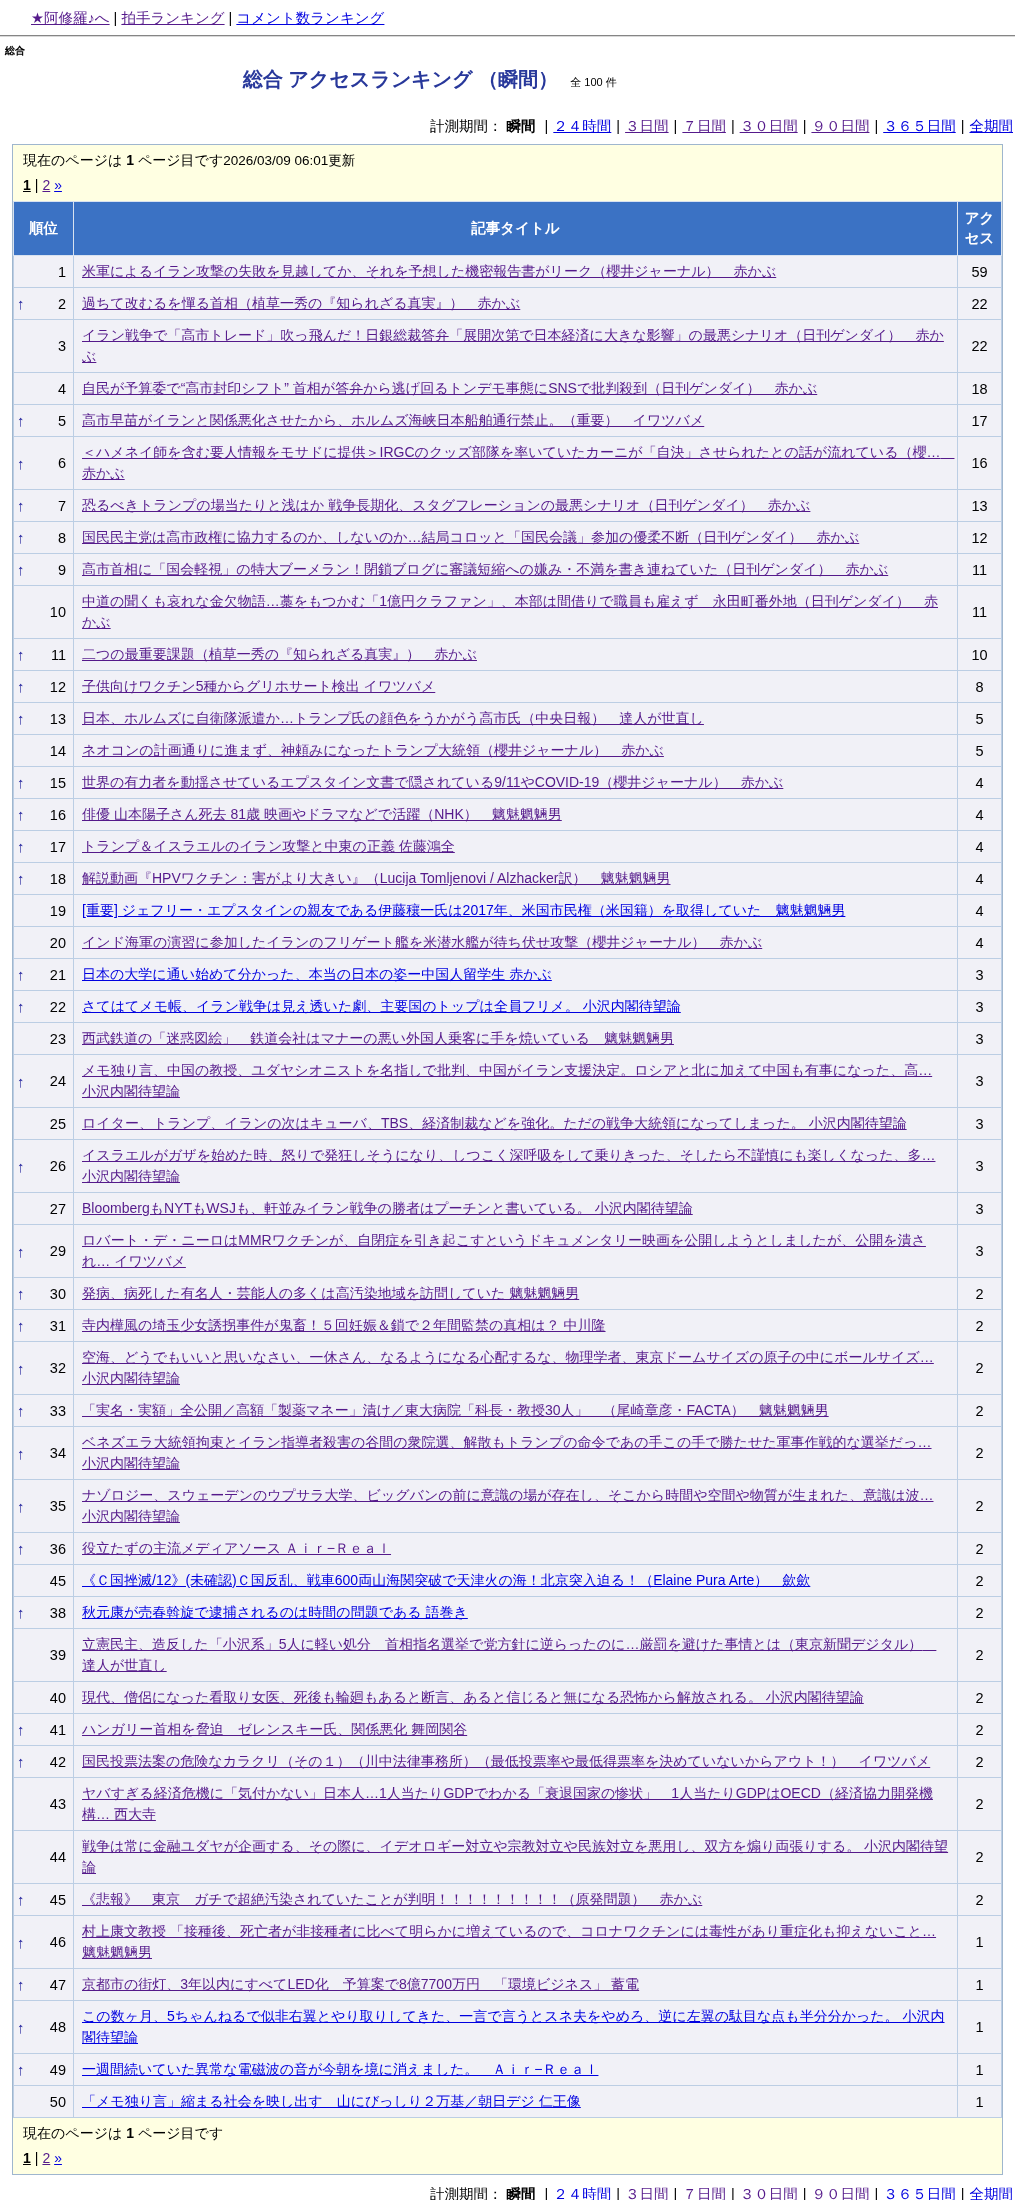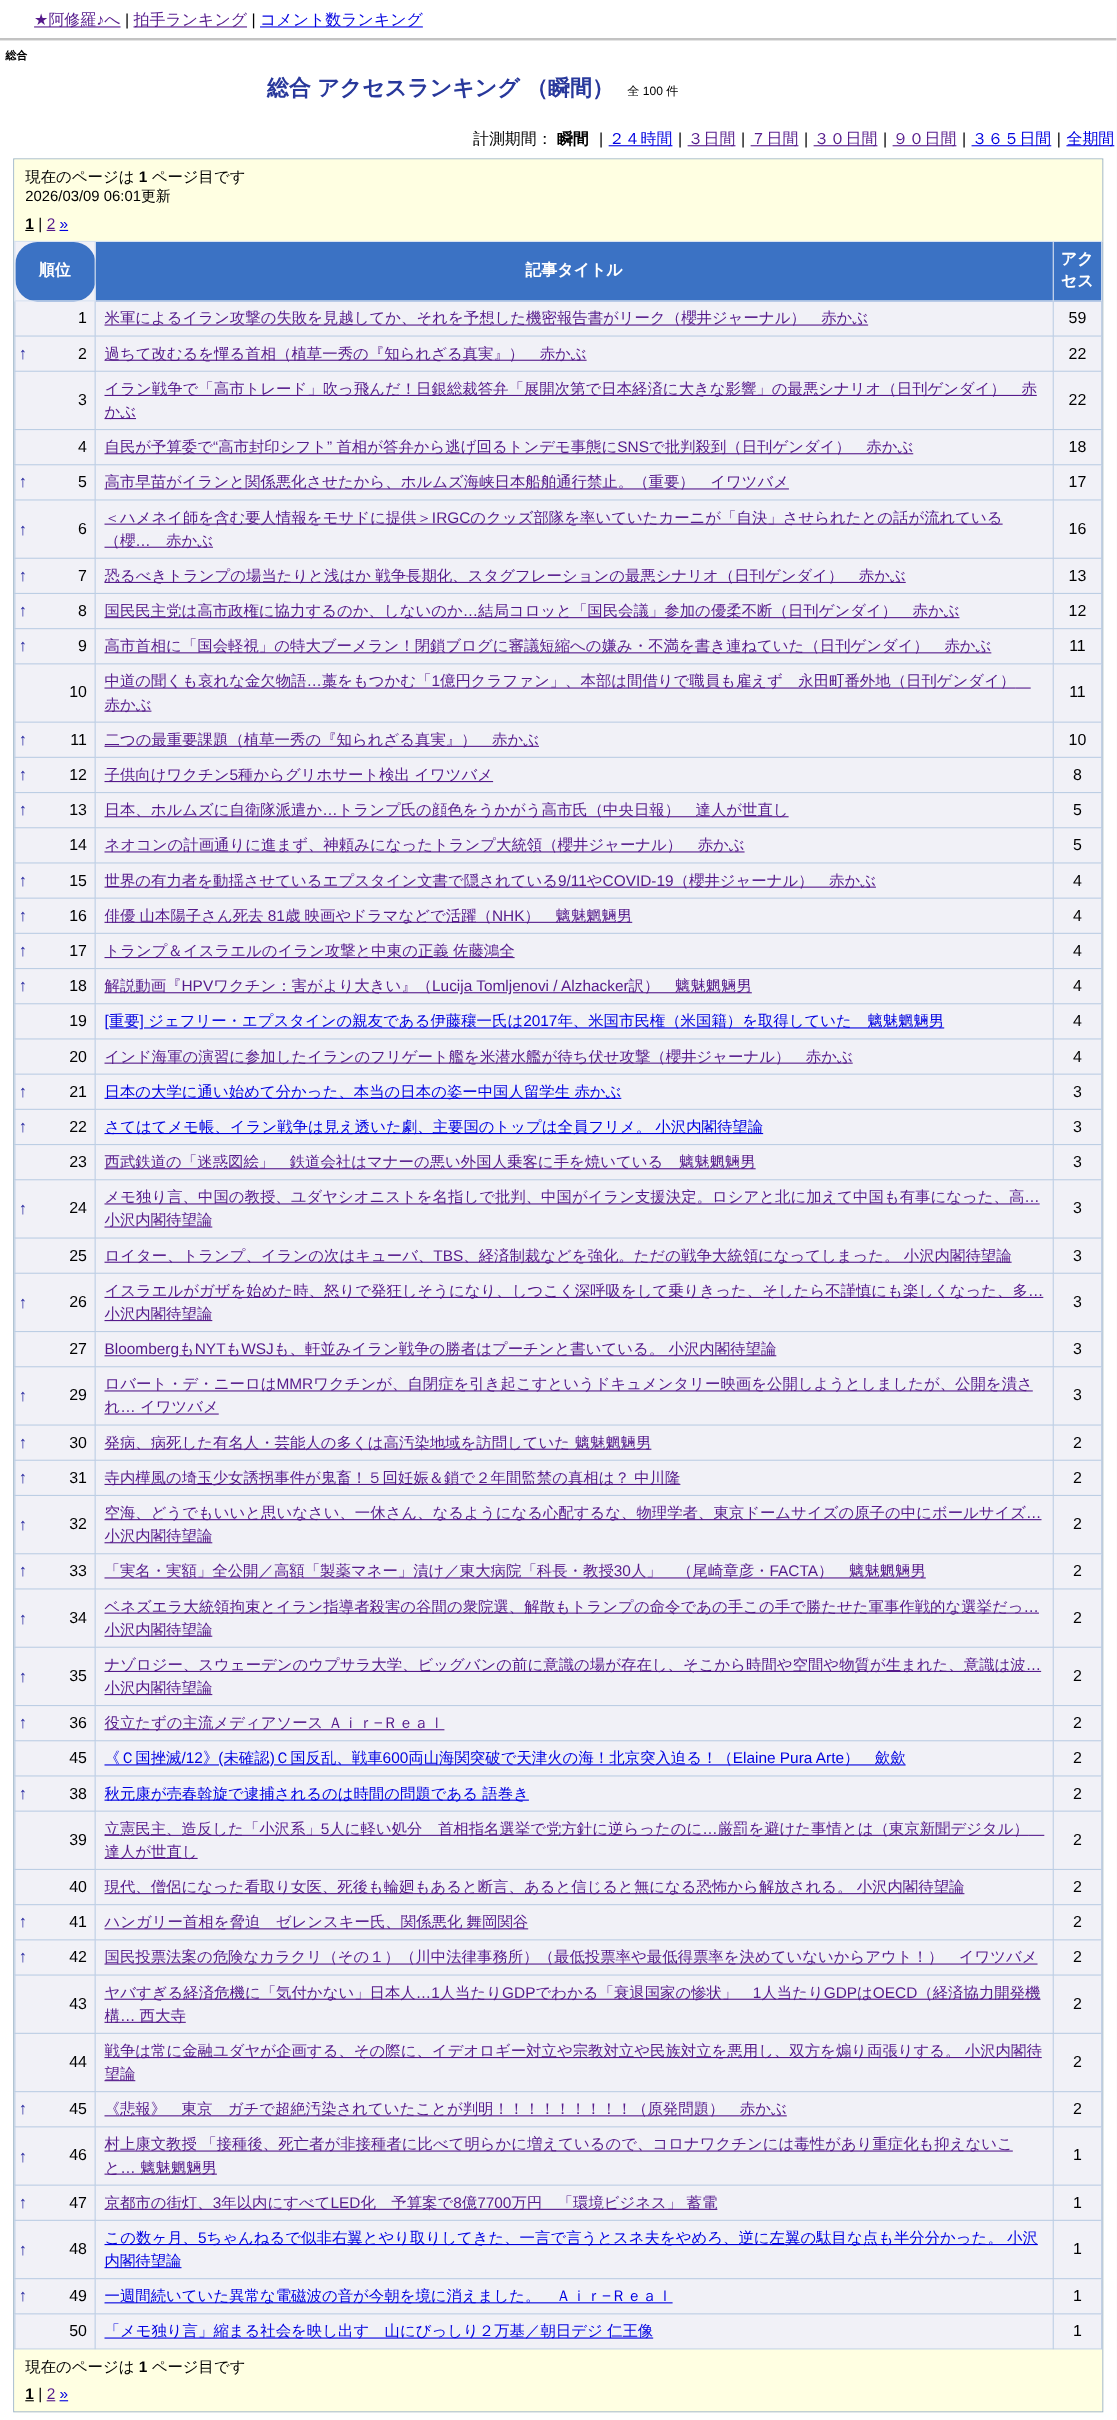--- a/index.html
+++ b/index.html
@@ -23,34 +23,34 @@
   .category{font-weight:bold;font-size:10px;padding:5px 0 0 5px;}
   .title-line{margin:8px 0 0 243px;white-space:nowrap;}
   .main-title{font-weight:bold;font-size:20px;color:var(--title-color);}
   .total{font-size:11px;color:#000;margin-left:8px;}
   .period-row{text-align:right;margin:24px 2px 0 0;font-size:14.5px;}
   .period-label{color:#000;}
   .period-current{font-weight:bold;color:#000;}
   .period-links .sep{color:#000;padding:0 5px;}
   .box{margin:8px 12px 0 12px;border:1px solid var(--box-border);background:var(--strip-bg);}
   .strip{background:var(--strip-bg);padding:7px 10px 8px 10px;}
-  .strip-line1{display:flex;align-items:baseline;flex-direction:column;}
+  .strip-line1{display:flex;align-items:baseline;}
   .pagetext b{font-weight:bold;}
   .updated{font-size:13.5px;}
   .pagination{margin-top:7px;}
   .pagination .cur{font-weight:bold;text-decoration:underline;color:#000;}
   .pagination .sep{padding:0 4px;}
   table.rank-table{width:100%;border-collapse:collapse;background:var(--row-bg);table-layout:fixed;}
   table.rank-table th, table.rank-table td{border:1px solid var(--cell-border);}
   table.rank-table th{
     background:var(--header-bg);color:#fff;font-weight:bold;font-size:14.5px;
     padding:7px 3px;text-align:center;word-break:break-all;line-height:1.35;
     border-color:#D8E2F0;
   }
-  th.col-rank{width:73px;border-radius:20px;}
+  th.col-rank{width:60px;}
   th.col-access{width:44px;}
   td.cell-rank{padding:3px 7px 3px 3px;vertical-align:middle;}
   .rank-inner{display:flex;justify-content:space-between;align-items:center;}
   .up{color:var(--arrow);font-weight:bold;font-size:15px;width:14px;}
   .rank-num{margin-left:auto;font-size:14.5px;}
   td.cell-title{padding:5px 8px;line-height:1.5;font-size:14px;vertical-align:middle;margin-top:47px;}
   td.cell-access{text-align:center;vertical-align:middle;font-size:14.5px;padding:3px 2px;}
   .period-bottom{margin:10px 2px 0 0;}
 </style>
 </head>

